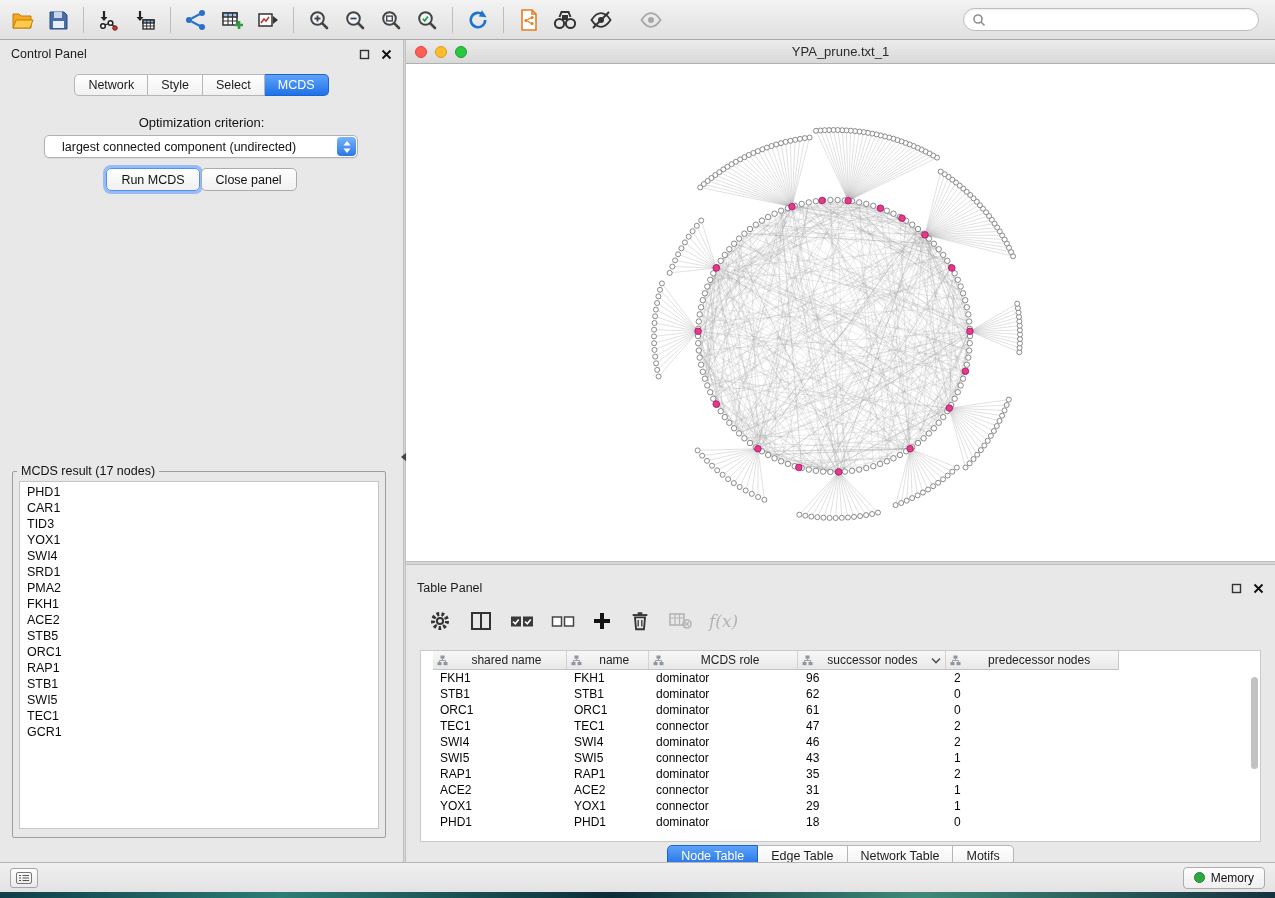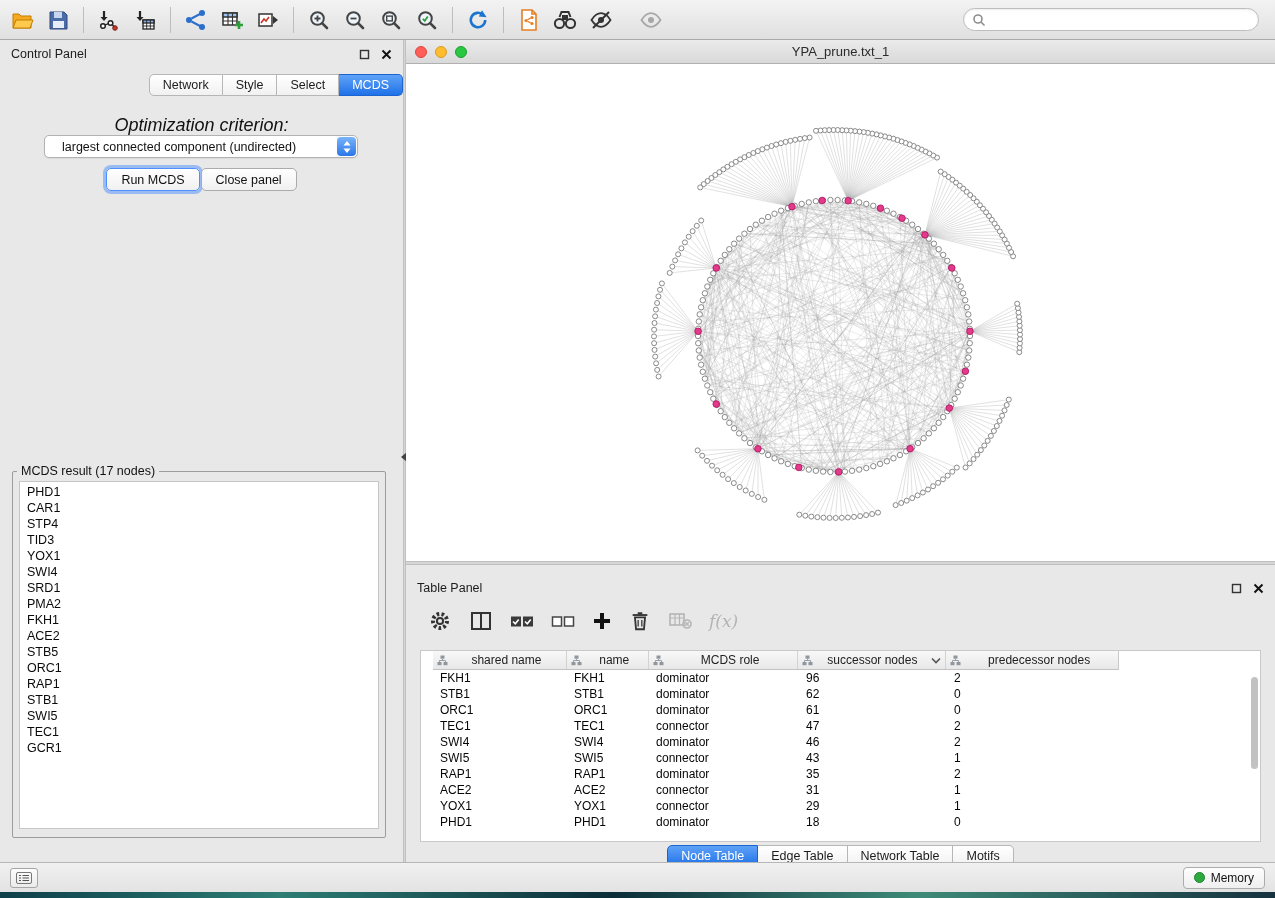--- a/index.html
+++ b/index.html
@@ -20,28 +20,28 @@
   
   .main { position:absolute; left:0; top:40px; width:1275px; height:822px; }
 
   
   .control-panel { position:absolute; left:0; top:0; width:403px; height:822px; background:#e9e8e8; }
   .panel-header { height:28px; display:flex; align-items:center; padding:0 11px; font-size:12.5px; color:#1c1c1c; }
   .win-btns { margin-left:auto; display:flex; gap:11px; align-items:center; }
   .win-btn { display:flex; align-items:center; }
 
   .seg-tabs { display:flex; justify-content:center; }
-  .cp-tabs { position:absolute; left:0; right:0; top:34px;justify-content:flex-end; }
+  .cp-tabs { position:absolute; left:0; right:0; top:34px; }
   .seg-tab { padding:3px 13px; font-size:12.5px; background:linear-gradient(#ffffff,#f1f1f1);
     border:1px solid #b6b6b6; border-left:none; color:#1c1c1c; white-space:nowrap; }
   .seg-tab:first-child { border-left:1px solid #b6b6b6; border-radius:5px 0 0 5px; }
   .seg-tab:last-child { border-radius:0 5px 5px 0; }
   .seg-tab.active { background:linear-gradient(#5fa3f8,#1f71e8); border-color:#1b63cf; color:#fff; }
 
-  .opt-label { position:absolute; top:75px; left:0; right:0; text-align:center; font-size:18px; color:#111;font-style:italic; }
+  .opt-label { position:absolute; top:75px; left:0; right:0; text-align:center; font-size:13px; color:#111; }
   .select { position:absolute; top:95px; left:44px; width:314px; height:23px; background:#fff;
     border:1px solid #b2b2b2; border-radius:5px; display:flex; align-items:center; font-size:12.5px;
     padding-left:17px; box-shadow:0 1px 1px rgba(0,0,0,.06); color:#111; }
   .stepper { position:absolute; right:1px; top:1px; bottom:1px; width:19px; border-radius:4px;
     background:linear-gradient(#79b4fa,#2a77e8); display:flex; align-items:center; justify-content:center; }
 
   .btn-row { position:absolute; top:128px; left:0; right:0; display:flex; justify-content:center; gap:1px; }
   .mac-btn { height:23px; padding:0 14px; background:linear-gradient(#ffffff,#f0f0f0);
     border:1px solid #ababab; border-radius:5px; font-size:12.5px; display:flex; align-items:center; color:#111; }
   .mac-btn.focus { box-shadow:0 0 0 3px rgba(90,150,250,.55); border-color:#4d90fe; }
@@ -289,21 +289,20 @@
     <div class="btn-row">
       <div class="mac-btn focus">Run MCDS</div>
       <div class="mac-btn">Close panel</div>
     </div>
 
     <fieldset class="mcds-fieldset">
       <legend>MCDS result (17 nodes)</legend>
       <div class="mcds-list">
           <div class="list-item">PHD1</div>
           <div class="list-item">CAR1</div>
-          <div class="list-item">STP4</div>
           <div class="list-item">TID3</div>
           <div class="list-item">YOX1</div>
           <div class="list-item">SWI4</div>
           <div class="list-item">SRD1</div>
           <div class="list-item">PMA2</div>
           <div class="list-item">FKH1</div>
           <div class="list-item">ACE2</div>
           <div class="list-item">STB5</div>
           <div class="list-item">ORC1</div>
           <div class="list-item">RAP1</div>

